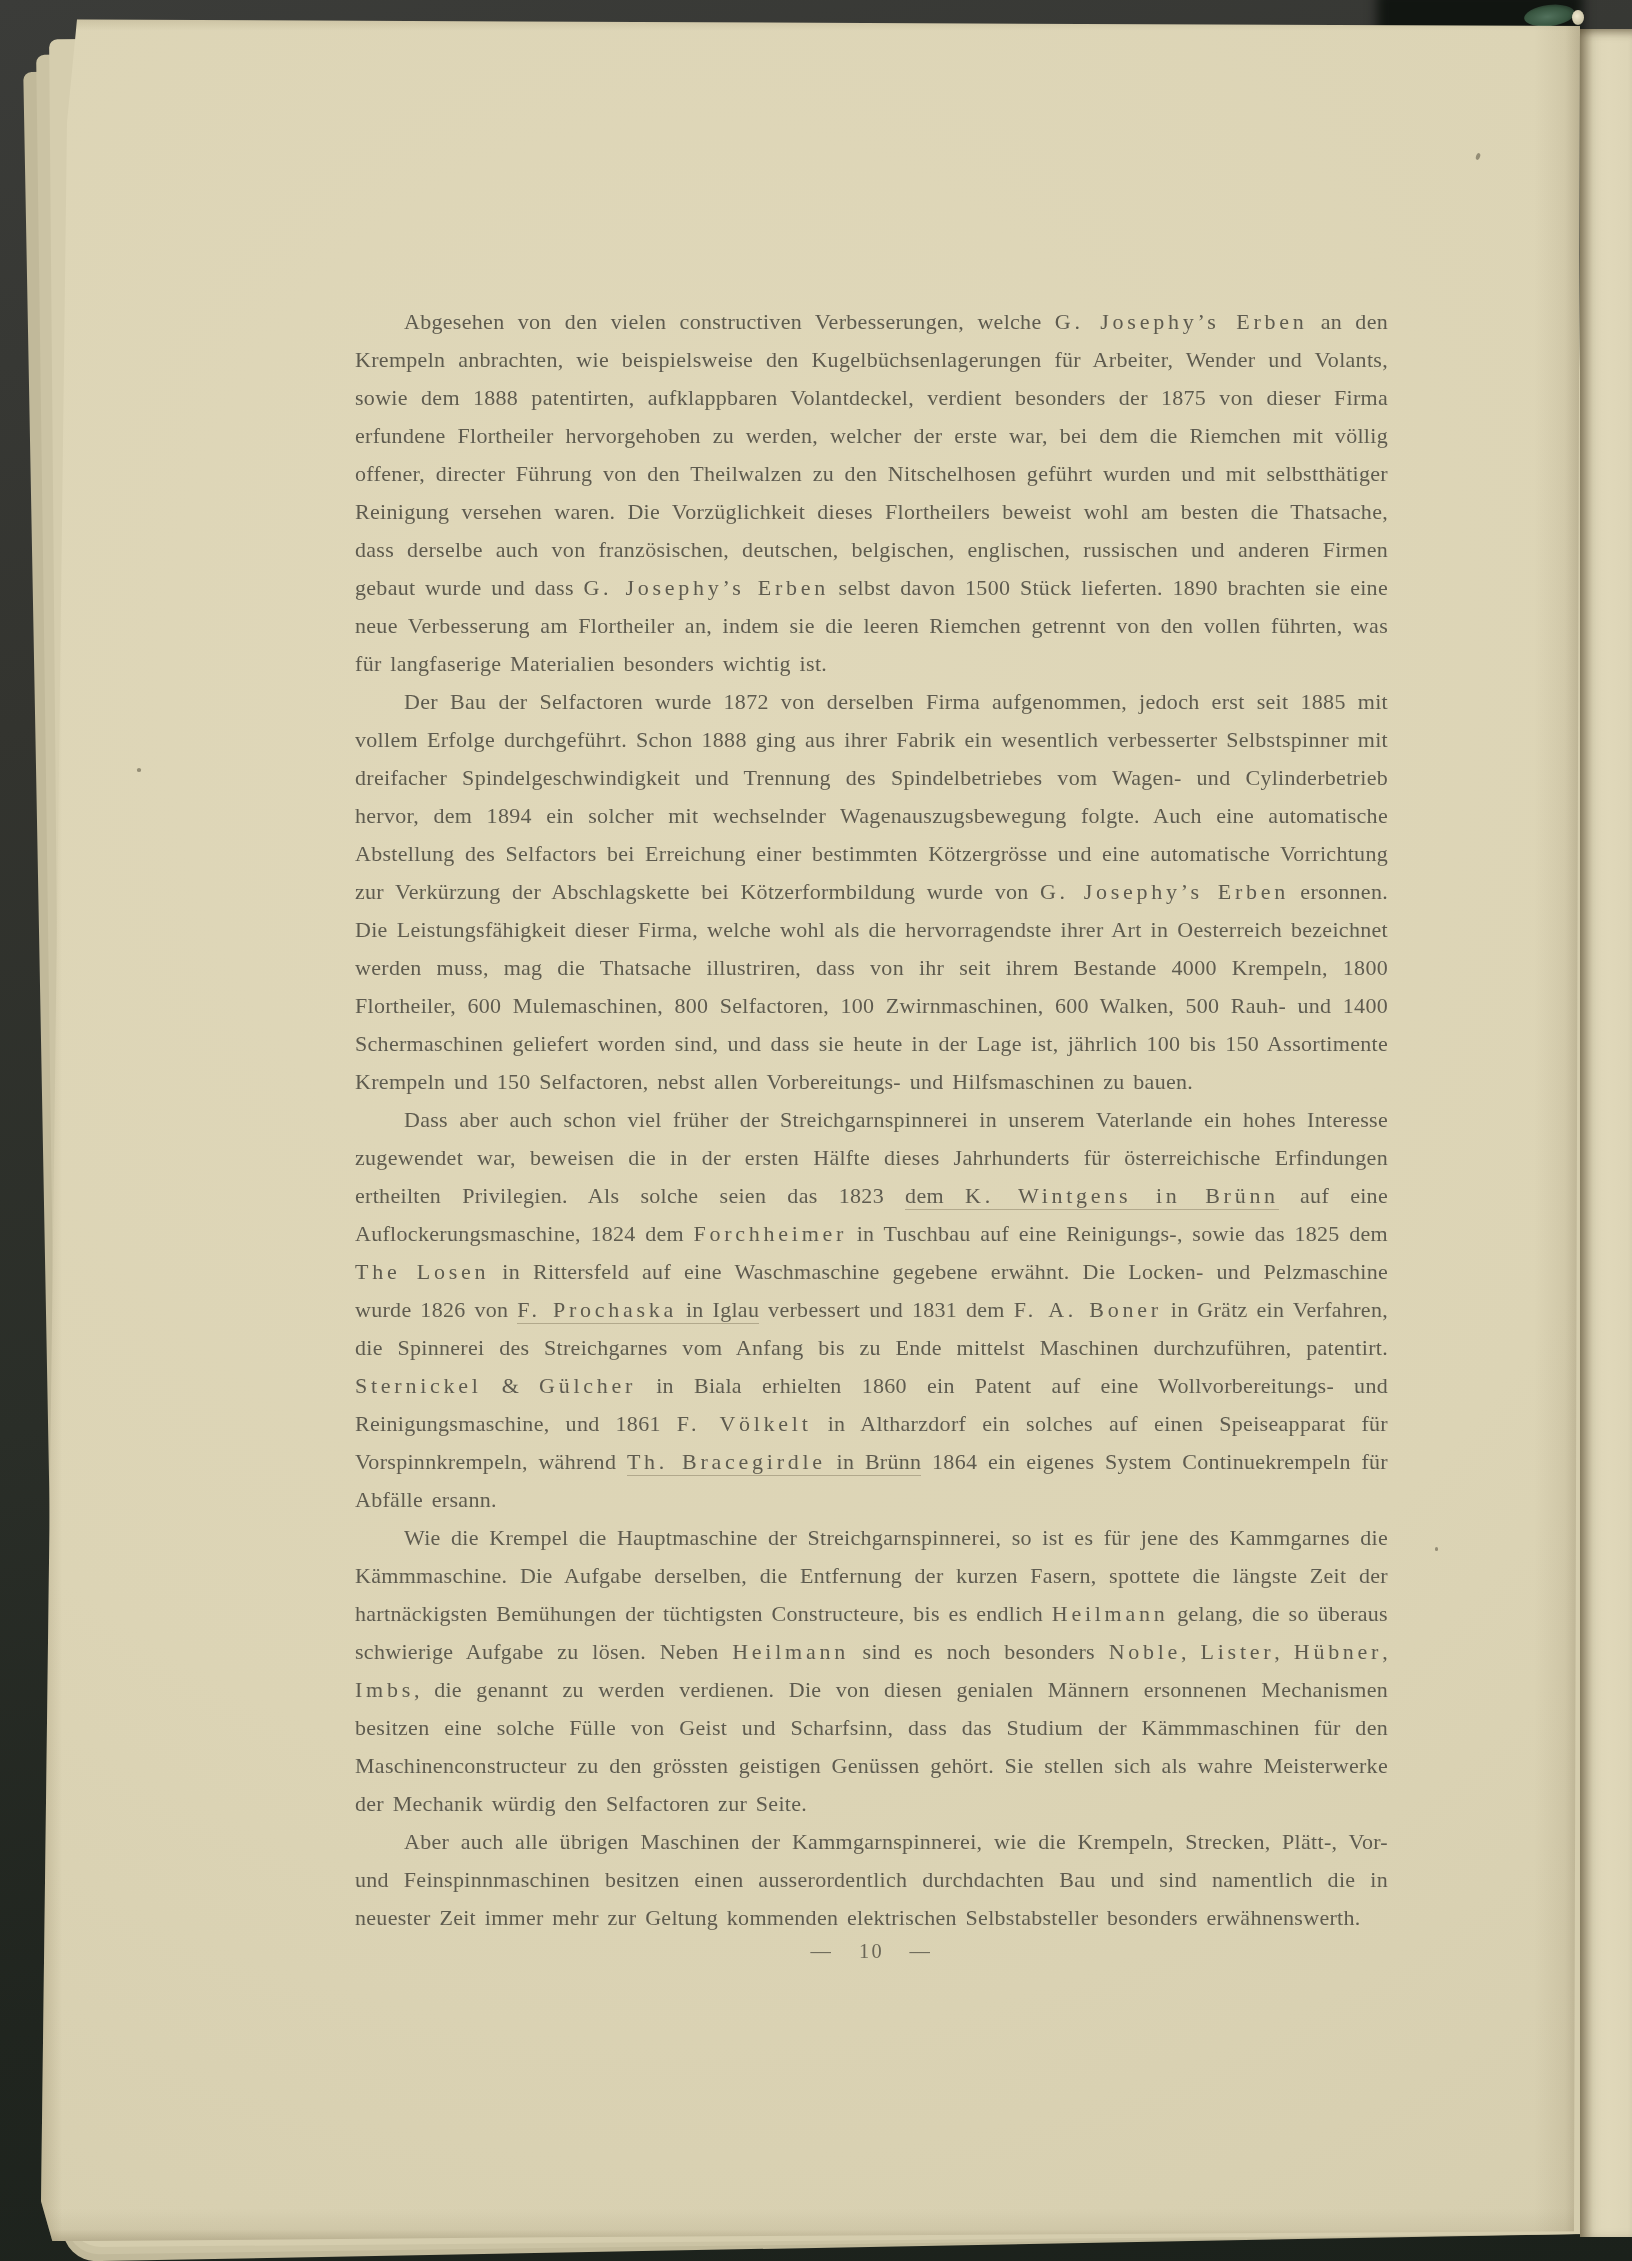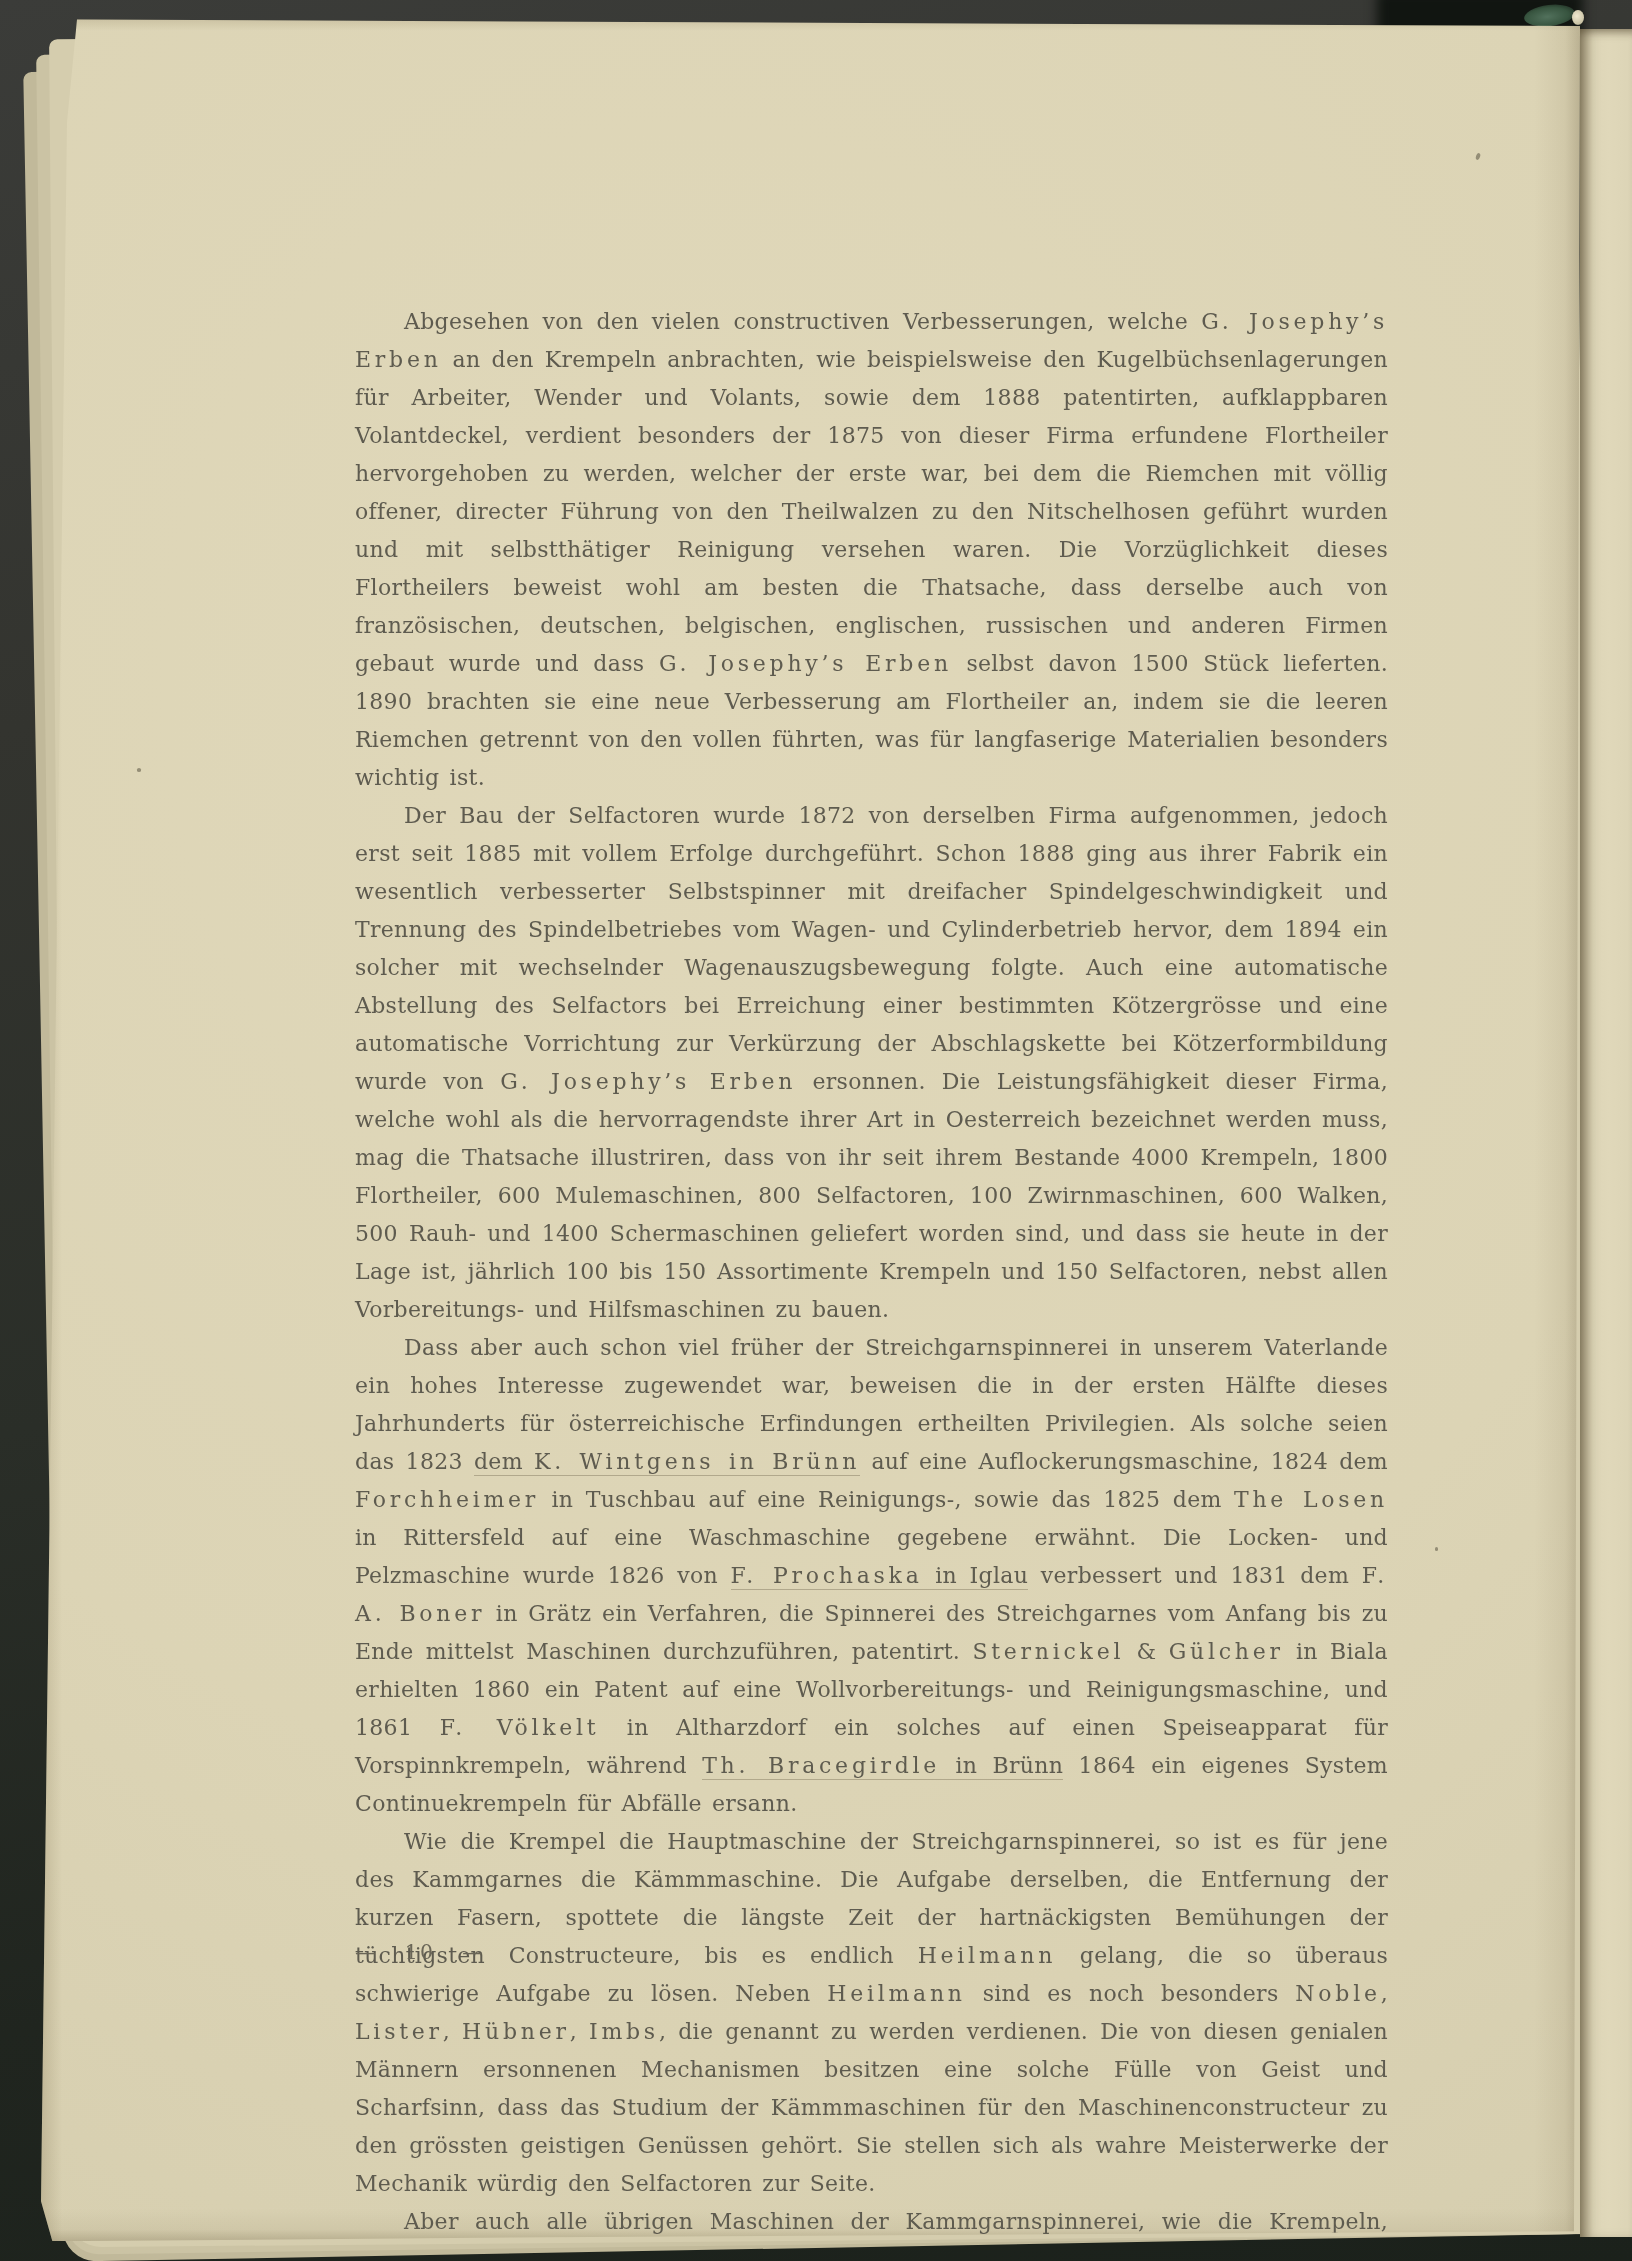--- a/index.html
+++ b/index.html
@@ -43,20 +43,21 @@
     position: absolute; left: 1580px; top: 29px; width: 52px; height: 2208px;
     background: linear-gradient(to right, #c6bd9d 0px, #ddd5b7 13px, #e0d8ba 28px, #dcd4b6 100%);
     box-shadow: inset 11.4px 0 13px -6.5px rgba(70,58,36,0.6), inset 0 9.8px 8.2px -6.5px rgba(70,58,36,0.5);
   }
 
   
   .page {
     position: absolute; left: 41px; top: 16.3px; width: 1542px; height: 2225px;
     background: radial-gradient(135% 100% at 42% 30%, #e0d8ba 0%, #dcd4b5 50%, #d5cdae 88%, #cfc7a8 100%);
     clip-path: polygon(36px 3.3px, 1539px 9.8px, 1533px 2215px, 506px 2221px, 11.4px 2225px, 0px 2185px, 26px 106px);
+    font-family: Liberation Serif, serif;
   }
   .page::before { 
     content: ""; position: absolute; inset: 0; pointer-events: none;
     background:
       linear-gradient(to right, rgba(110,95,60,0.22) 0px, rgba(110,95,60,0) 21px),
       linear-gradient(to left, rgba(95,82,52,0.30) 0px, rgba(110,95,60,0.10) 18px, rgba(110,95,60,0) 49px),
       linear-gradient(to bottom, rgba(110,95,60,0.20) 0px, rgba(110,95,60,0) 14.7px),
       linear-gradient(to top, rgba(100,88,56,0.28) 0px, rgba(110,95,60,0.08) 11.4px, rgba(110,95,60,0) 33px);
   }
   .dust { position: absolute; border-radius: 50%; background: rgba(90,84,66,0.55); }
@@ -72,21 +73,21 @@
     letter-spacing: 0.3px; word-spacing: 2.9px;
     text-align: justify;
   }
   .text-block p { margin: 0; text-indent: 49px; }
   .spaced { letter-spacing: 0.17em; }
   .pencil { border-bottom: 1.6px solid rgba(133,124,97,0.5); padding-bottom: 0.8px; margin-top: 45px; }
 
   
   .folio {
     position: absolute; left: 314px; top: 1924px; width: 1033px;
-    color: #6a6657;
+    text-align: center; color: #6a6657;
     font-size: 20.4px; letter-spacing: 2.4px; word-spacing: 18px;
   }
 </style>
 </head>
 <body>
 
 <div class="scene">
 
   <div class="bg-dark-patch"></div>
   <div class="ribbon"></div>

